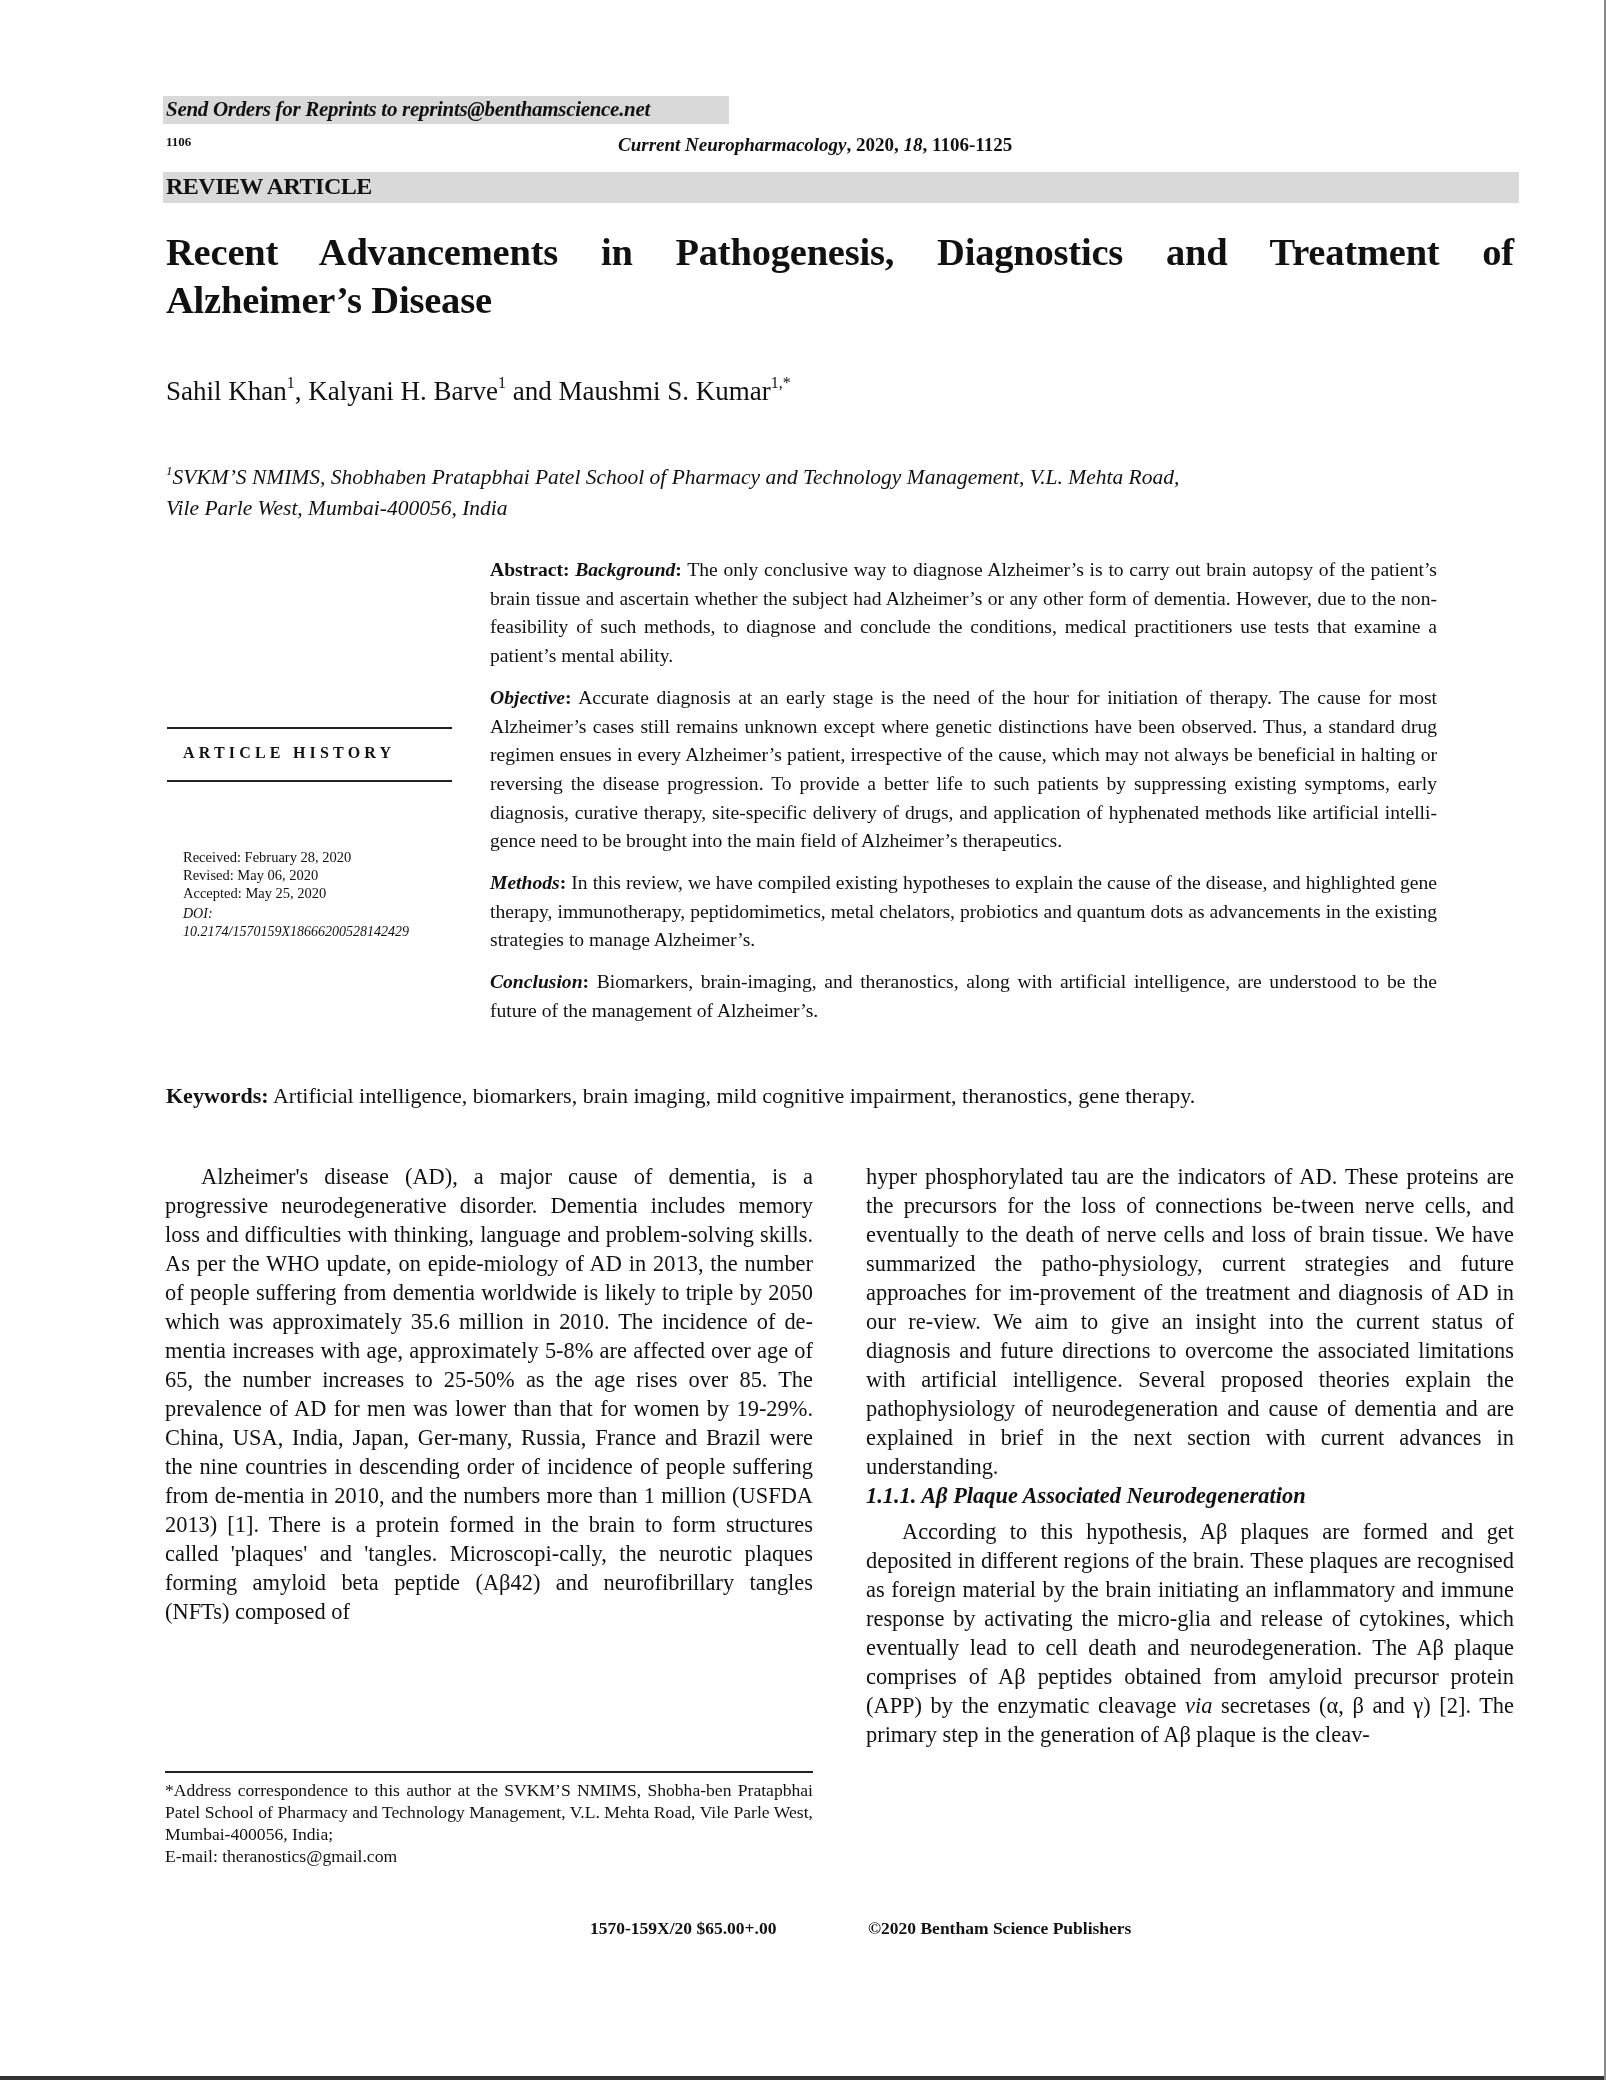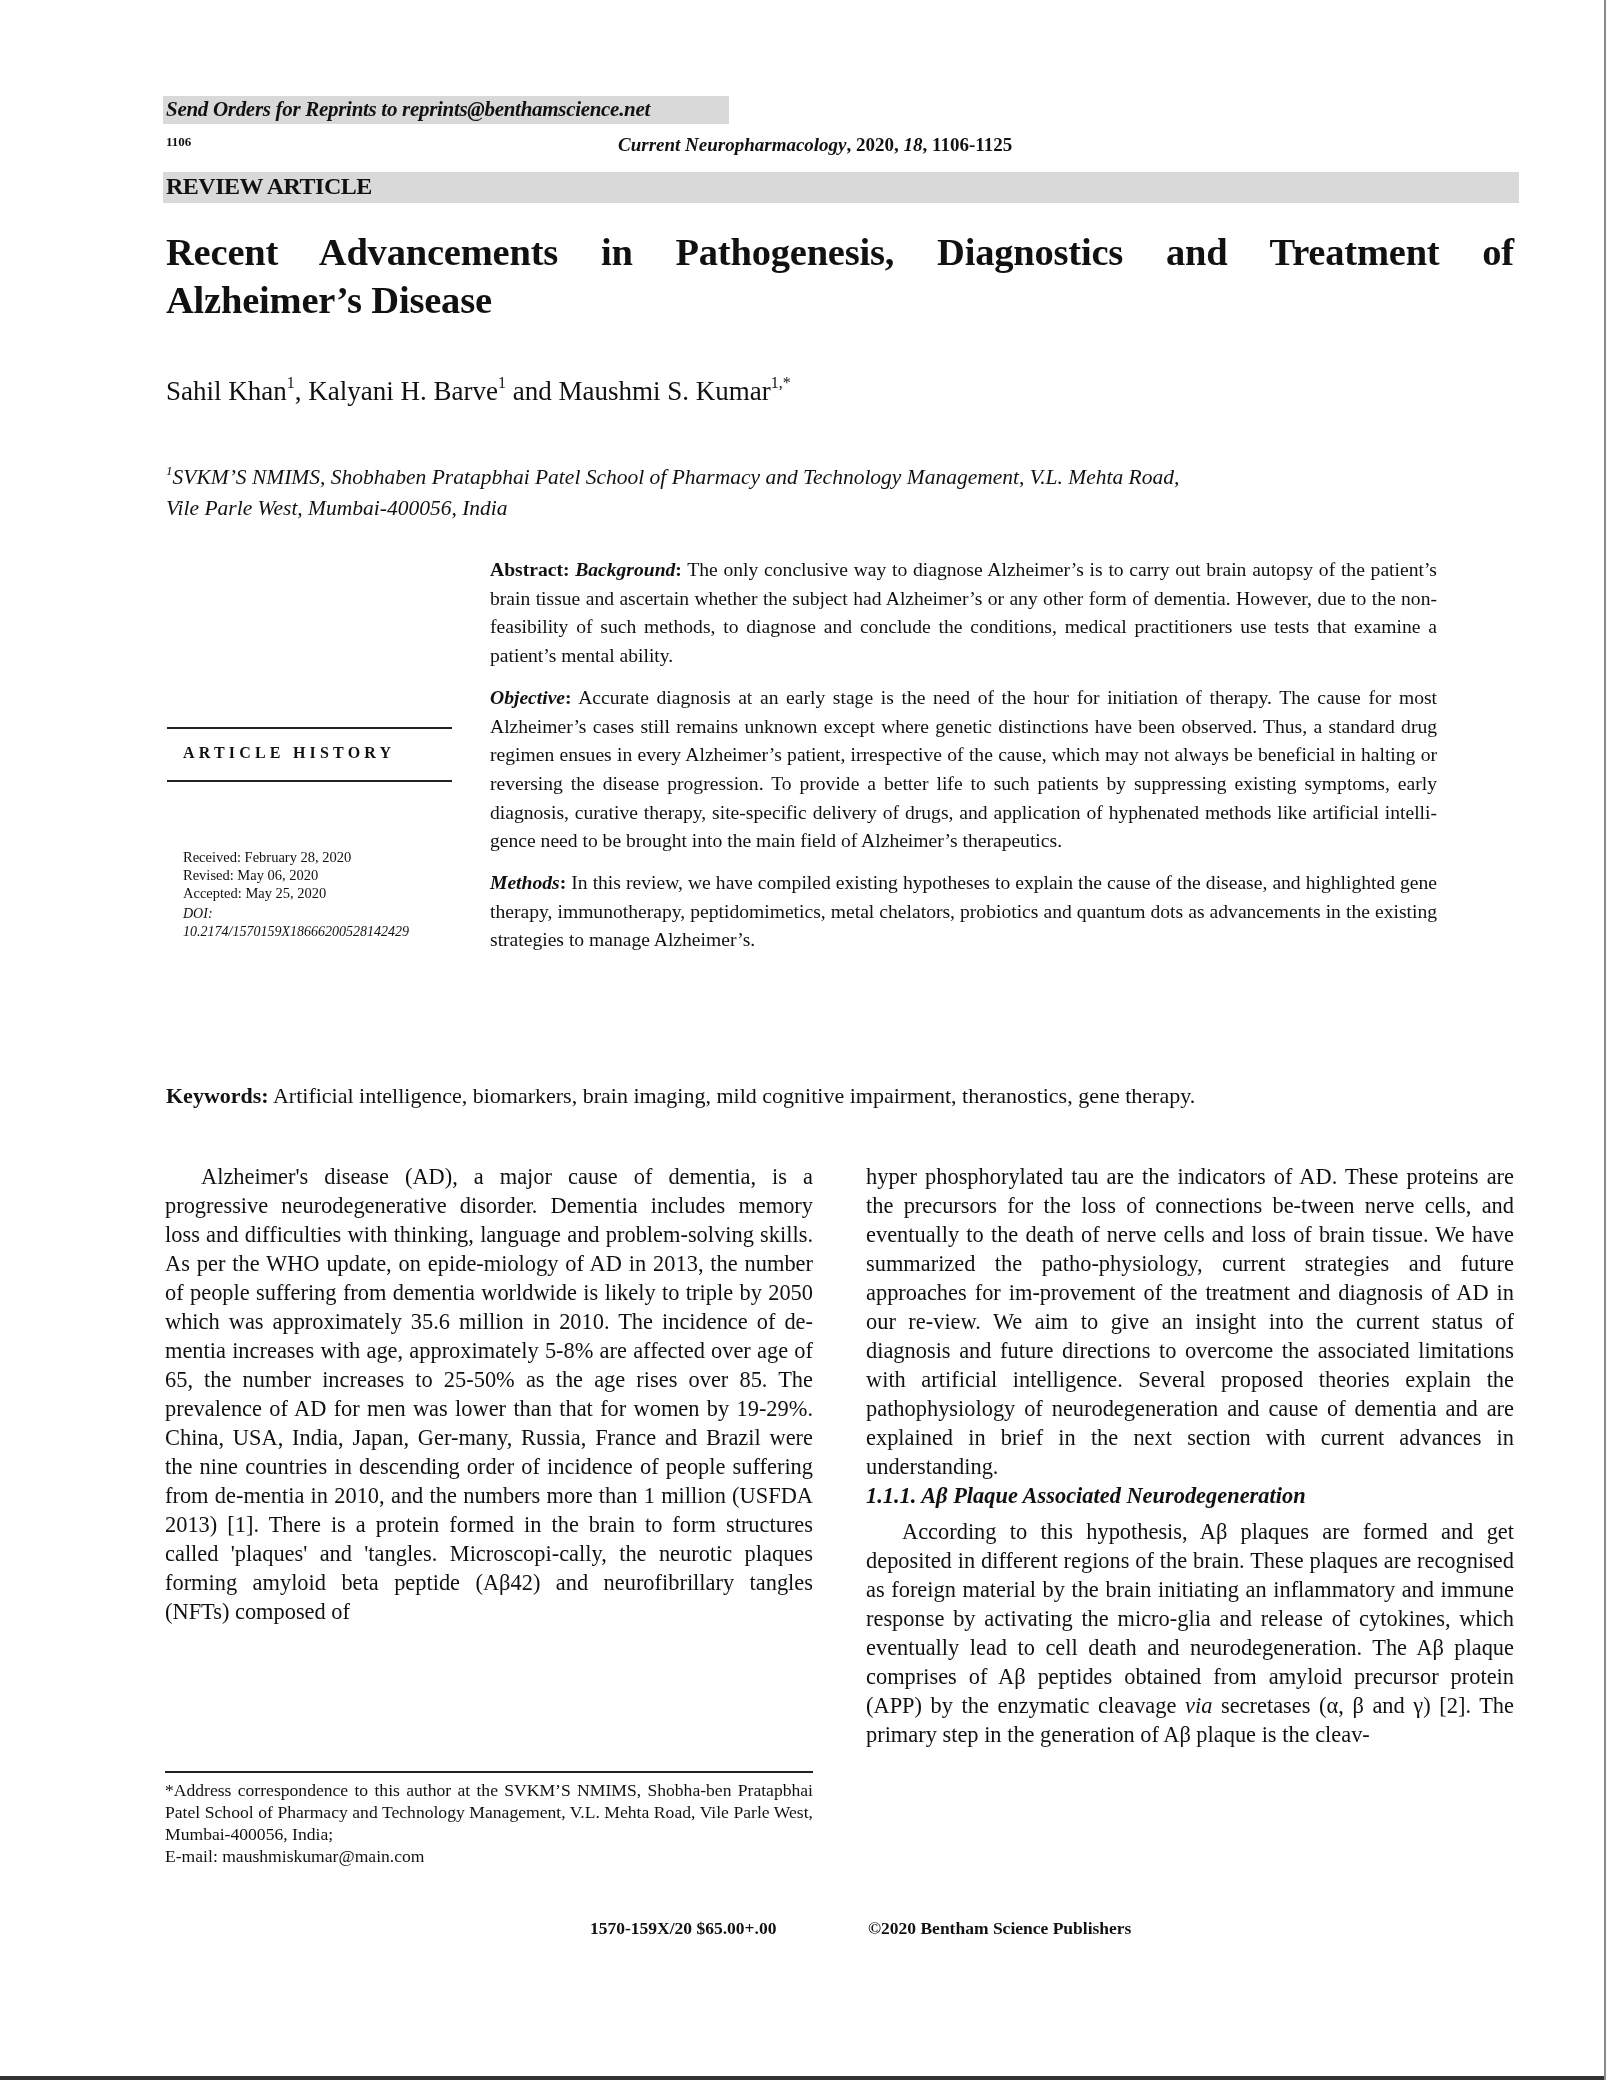--- a/index.html
+++ b/index.html
@@ -82,20 +82,21 @@
 </div>
 
 <div class="abs authors"><span>Sahil Khan</span><sup>1</sup><span>, </span><span>Kalyani H. Barve</span><sup>1</sup><span> and </span><span>Maushmi S. Kumar</span><sup>1,*</sup></div>
 
 <div class="abs affil"><sup>1</sup><span>SVKM’S NMIMS, Shobhaben Pratapbhai Patel School of Pharmacy and Technology Management, V.L. Mehta Road,</span><br><span>Vile Parle West, Mumbai-400056, India</span></div>
 
 <div class="abs abstract">
   <p><b class="lbl">Abstract:</b> <b><i>Background</i></b><b>:</b> <span>The only conclusive way to diagnose Alzheimer’s is to carry out brain autopsy of the patient’s brain tissue and ascertain whether the subject had Alzheimer’s or any other form of dementia. However, due to the non-feasibility of such methods, to diagnose and conclude the conditions, medical practitioners use tests that examine a patient’s mental ability.</span></p>
   <p><b><i>Objective</i></b><b>:</b> <span>Accurate diagnosis at an early stage is the need of the hour for initiation of therapy. The cause for most Alzheimer’s cases still remains unknown except where genetic distinctions have been observed. Thus, a standard drug regimen ensues in every Alzheimer’s patient, irrespective of the cause, which may not always be beneficial in halting or reversing the disease progression. To provide a better life to such patients by suppressing existing symptoms, early diagnosis, curative therapy, site-specific delivery of drugs, and application of hyphenated methods like artificial intelli-gence need to be brought into the main field of Alzheimer’s therapeutics.</span></p>
   <p><b><i>Methods</i></b><b>:</b> <span>In this review, we have compiled existing hypotheses to explain the cause of the disease, and highlighted gene therapy, immunotherapy, peptidomimetics, metal chelators, probiotics and quantum dots as advancements in the existing strategies to manage Alzheimer’s.</span></p>
+  <p><b><i>Conclusion</i></b><b>:</b> <span>Biomarkers, brain-imaging, and theranostics, along with artificial intelligence, are understood to be the future of the management of Alzheimer’s.</span></p>
 </div>
 
 <div class="abs hist-rule" style="top:727px;"></div>
 <div class="abs hist-title">ARTICLE HISTORY</div>
 <div class="abs hist-rule" style="top:780px;"></div>
 <div class="abs hist-dates">
   <div>Received: February 28, 2020</div>
   <div>Revised: May 06, 2020</div>
   <div>Accepted: May 25, 2020</div>
 </div>
@@ -106,21 +107,21 @@
 
 <div class="abs keywords"><b>Keywords:</b> <span>Artificial intelligence, biomarkers, brain imaging, mild cognitive impairment, theranostics, gene therapy.</span></div>
 
 <div class="abs col col-left">
   <p class="indent">Alzheimer's disease (AD), a major cause of dementia, is a progressive neurodegenerative disorder. Dementia includes memory loss and difficulties with thinking, language and problem-solving skills. As per the WHO update, on epide-miology of AD in 2013, the number of people suffering from dementia worldwide is likely to triple by 2050 which was approximately 35.6 million in 2010. The incidence of de-mentia increases with age, approximately 5-8% are affected over age of 65, the number increases to 25-50% as the age rises over 85. The prevalence of AD for men was lower than that for women by 19-29%. China, USA, India, Japan, Ger-many, Russia, France and Brazil were the nine countries in descending order of incidence of people suffering from de-mentia in 2010, and the numbers more than 1 million (USFDA 2013) [1]. There is a protein formed in the brain to form structures called 'plaques' and 'tangles. Microscopi-cally, the neurotic plaques forming amyloid beta peptide (Aβ42) and neurofibrillary tangles (NFTs) composed of</p>
 </div>
 
 <div class="abs footnote-rule"></div>
 <div class="abs footnote">
   <div>*Address correspondence to this author at the SVKM’S NMIMS, Shobha-ben Pratapbhai Patel School of Pharmacy and Technology Management, V.L. Mehta Road, Vile Parle West, Mumbai-400056, India;</div>
-  <div>E-mail: maushmiskumar@main.com</div>
+  <div>E-mail: theranostics@gmail.com</div>
 </div>
 
 <div class="abs col col-right">
   <p>hyper phosphorylated tau are the indicators of AD. These proteins are the precursors for the loss of connections be-tween nerve cells, and eventually to the death of nerve cells and loss of brain tissue. We have summarized the patho-physiology, current strategies and future approaches for im-provement of the treatment and diagnosis of AD in our re-view. We aim to give an insight into the current status of diagnosis and future directions to overcome the associated limitations with artificial intelligence. Several proposed theories explain the pathophysiology of neurodegeneration and cause of dementia and are explained in brief in the next section with current advances in understanding.</p>
   <p class="subsub-h">1.1.1. Aβ Plaque Associated Neurodegeneration</p>
   <p class="indent"><span>According to this hypothesis, Aβ plaques are formed and get deposited in different regions of the brain. These plaques are recognised as foreign material by the brain initiating an inflammatory and immune response by activating the micro-glia and release of cytokines, which eventually lead to cell death and neurodegeneration. The Aβ plaque comprises of Aβ peptides obtained from amyloid precursor protein (APP) by the enzymatic cleavage </span><i>via</i><span> secretases (α, β and γ) [2]. The primary step in the generation of Aβ plaque is the cleav-</span></p>
 </div>
 
 <div class="abs footer-left">1570-159X/20 $65.00+.00</div>
 <div class="abs footer-right">©2020 Bentham Science Publishers</div>

